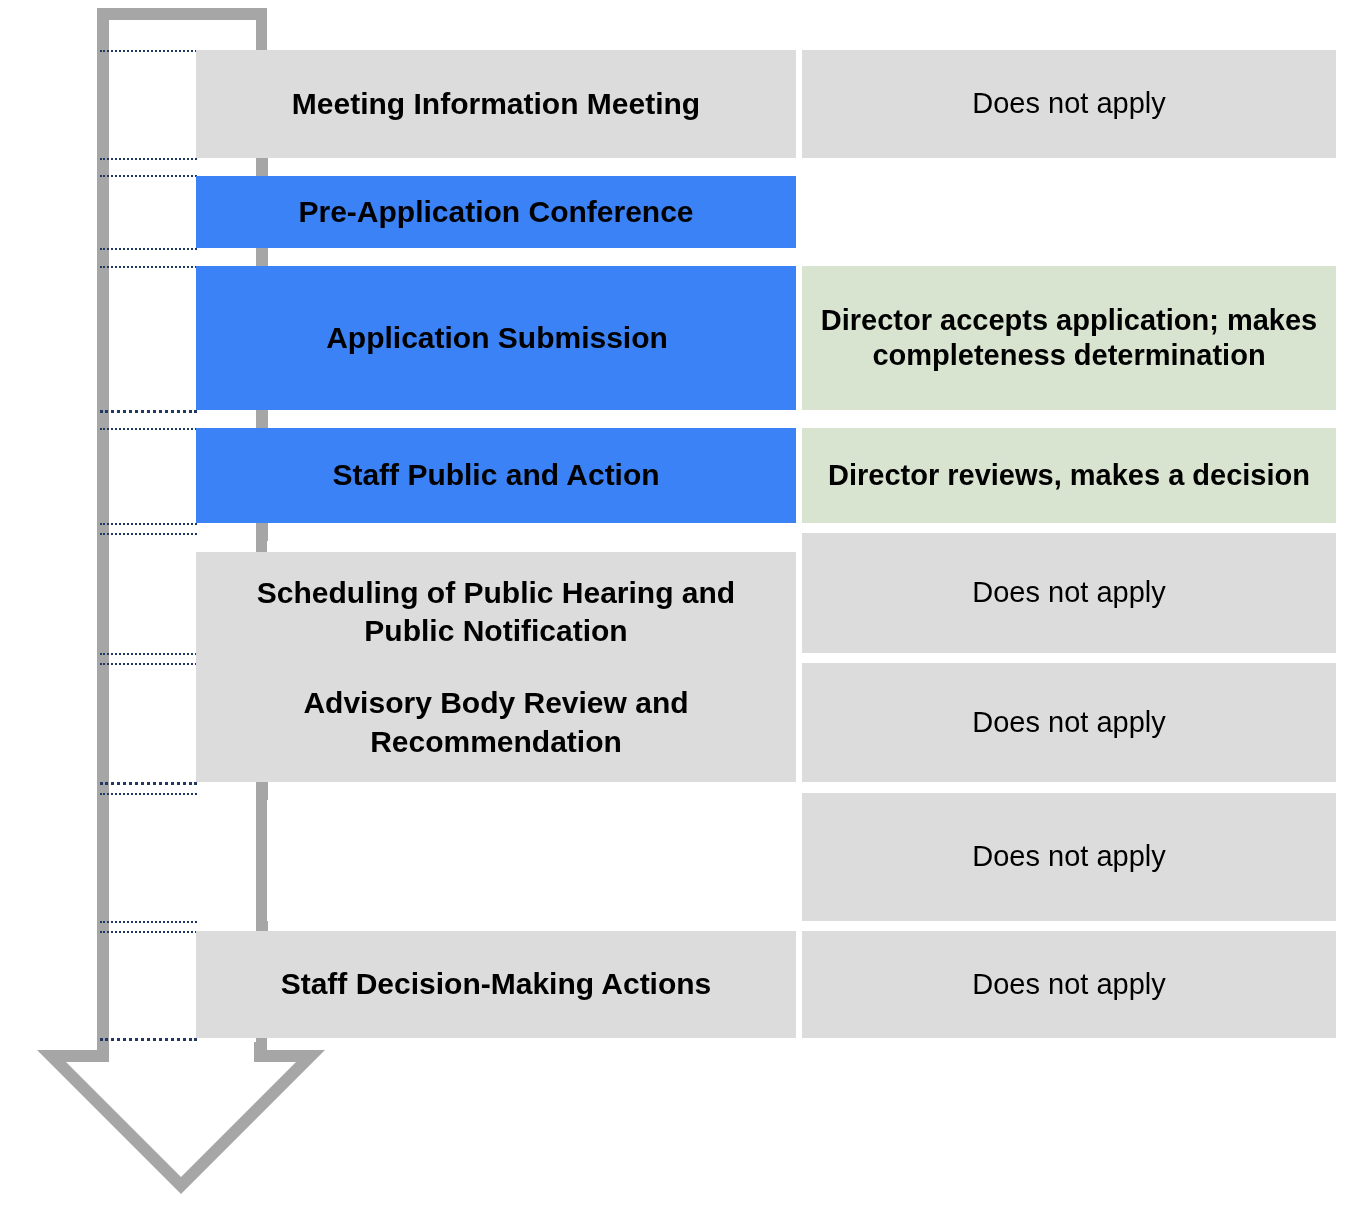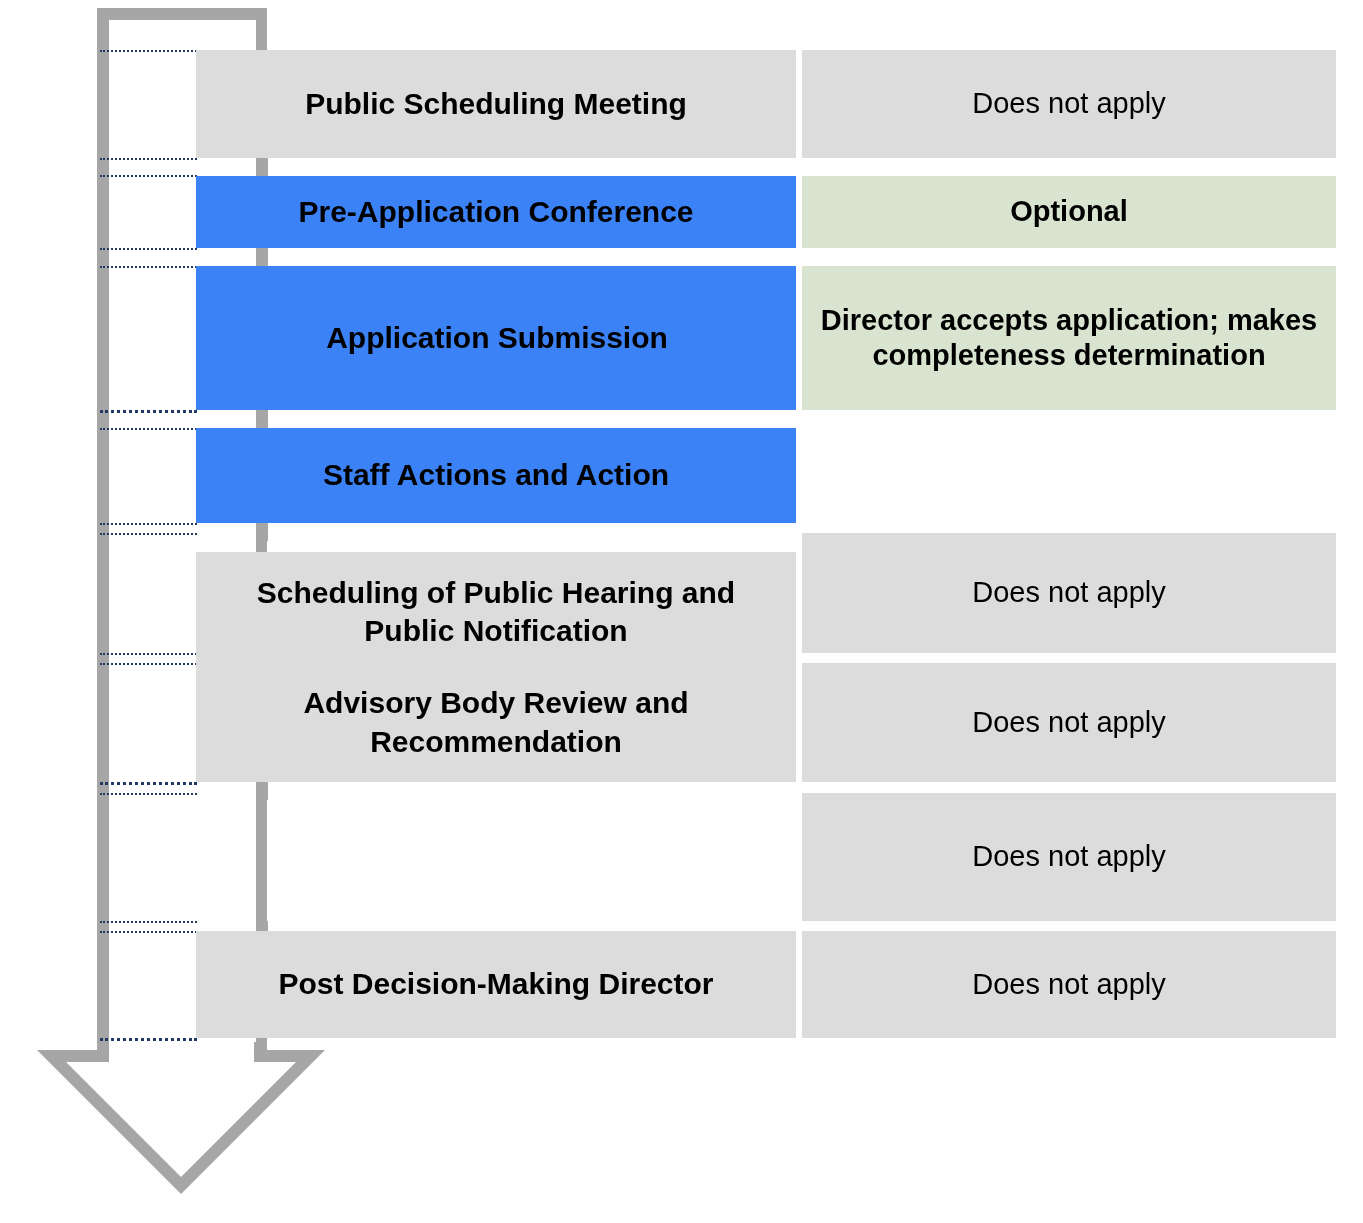--- a/index.html
+++ b/index.html
@@ -124,42 +124,42 @@
 
   <div class="stub" style="top:158px; height:18px;"></div>
   <div class="stub" style="top:248px; height:18px;"></div>
   <div class="stub" style="top:410px; height:18px;"></div>
   <div class="stub" style="top:523px; height:18px;"></div>
   <div class="stub" style="top:653px; height:18px;"></div>
   <div class="stub" style="top:782px; height:18px;"></div>
   <div class="stub" style="top:921px; height:18px;"></div>
 
   <div class="step-box fill-gray" style="top:50px; height:108px;">
-    <span class="txt">Public Scheduling Meeting</span>
+    <span class="txt">Meeting Information Meeting</span>
   </div>
   <div class="apply-box fill-gray" style="top:50px; height:108px;">
     <span class="txt">Does not apply</span>
   </div>
 
   <div class="step-box fill-blue" style="top:176px; height:72px;">
     <span class="txt">Pre-Application Conference</span>
-  </div>
-  <div class="apply-box fill-green bold" style="top:176px; height:72px;">
-    <span class="txt">Optional</span>
   </div>
 
   <div class="step-box fill-blue" style="top:266px; height:144px;padding-left:16px;">
     <span class="txt">Application Submission</span>
   </div>
   <div class="apply-box fill-green bold" style="top:266px; height:144px;align-items:center;">
     <span class="txt">Director accepts application; makes completeness determination</span>
   </div>
 
   <div class="step-box fill-blue" style="top:428px; height:95px;">
-    <span class="txt">Staff Actions and Action</span>
+    <span class="txt">Staff Public and Action</span>
+  </div>
+  <div class="apply-box fill-green bold" style="top:428px; height:95px;">
+    <span class="txt">Director reviews, makes a decision</span>
   </div>
 
   <div class="step-box fill-gray" style="top:552px; height:120px;">
     <span class="txt">Scheduling of Public Hearing and Public Notification</span>
   </div>
   <div class="apply-box fill-gray" style="top:533px; height:120px;">
     <span class="txt">Does not apply</span>
   </div>
 
   <div class="step-box fill-gray" style="top:663px; height:119px;">
@@ -167,19 +167,19 @@
   </div>
   <div class="apply-box fill-gray" style="top:663px; height:119px;">
     <span class="txt">Does not apply</span>
   </div>
 
   <div class="apply-box fill-gray" style="top:793px; height:128px;">
     <span class="txt">Does not apply</span>
   </div>
 
   <div class="step-box fill-gray" style="top:931px; height:107px;">
-    <span class="txt">Post Decision-Making Director</span>
+    <span class="txt">Staff Decision-Making Actions</span>
   </div>
   <div class="apply-box fill-gray" style="top:931px; height:107px;">
     <span class="txt">Does not apply</span>
   </div>
 
 </div>
 
 </body></html>

